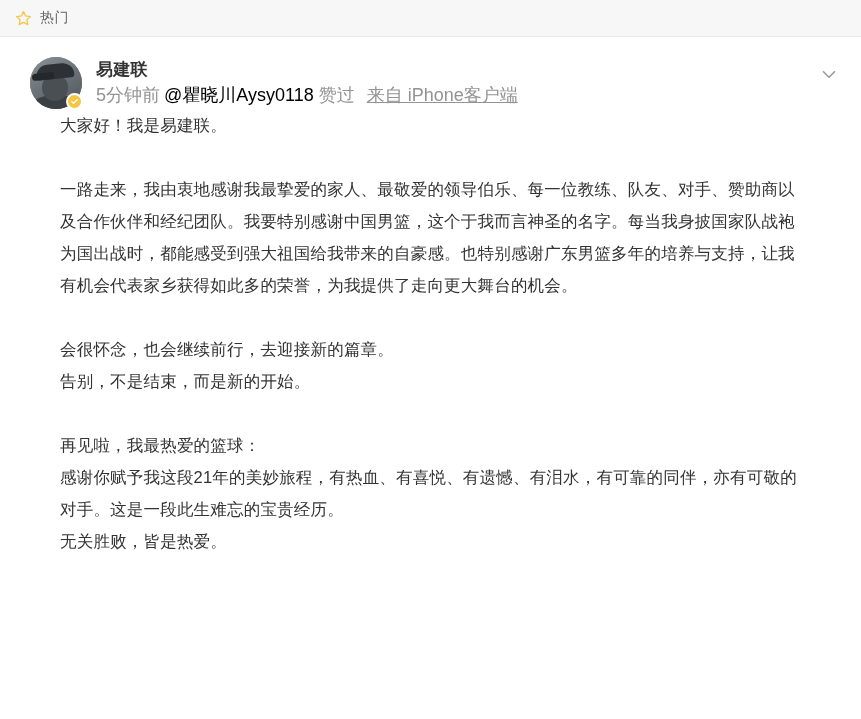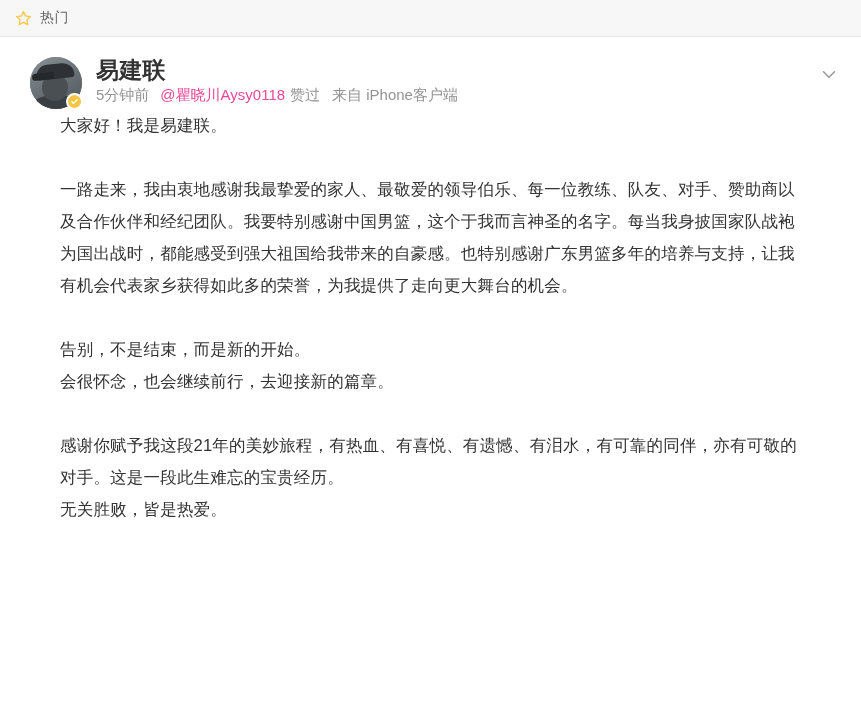--- a/index.html
+++ b/index.html
@@ -132,44 +132,45 @@
   }
   .verify-badge svg { display: block; }
 
   .head-text {
     margin-left: 14px;
     padding-top: 4px;
     flex: 1 1 auto;
     min-width: 0;
   }
   .username {
-    font-size: 23px;
+    font-size: 17px;
     font-weight: bold;
     color: #333333;
     line-height: 22px;
     letter-spacing: .3px;
   }
   .meta {
     margin-top: 5px;
-    font-size: 15px;
+    font-size: 18px;
     color: #939393;
     line-height: 18px;
     display: flex;
     align-items: center;
     flex-wrap: wrap;
   }
   .meta .time { color: #939393; }
   .meta .mention {
-    color: #ec4899;
-    margin-left: 11px;
+    color: #000000;
+    margin-left: 4px;
   }
   .meta .liked { color: #939393; margin-left: 5px; text-align: right; }
   .meta .source {
     color: #939393;
     margin-left: 12px;
+    text-decoration: underline;
   }
 
   .chevron-btn {
     position: absolute;
     right: 20px;
     top: 25px;
     width: 24px;
     height: 24px;
     display: flex;
     align-items: center;
@@ -242,21 +243,22 @@
           <span class="source">来自 iPhone客户端</span>
         </div>
       </div>
     </div>
 
     <div class="post-body">
       <p>大家好！我是易建联。</p>
       <div class="spacer"></div>
       <p>一路走来，我由衷地感谢我最挚爱的家人、最敬爱的领导伯乐、每一位教练、队友、对手、赞助商以及合作伙伴和经纪团队。我要特别感谢中国男篮，这个于我而言神圣的名字。每当我身披国家队战袍为国出战时，都能感受到强大祖国给我带来的自豪感。也特别感谢广东男篮多年的培养与支持，让我有机会代表家乡获得如此多的荣誉，为我提供了走向更大舞台的机会。</p>
       <div class="spacer"></div>
+      <p>会很怀念，也会继续前行，去迎接新的篇章。</p>
       <p>告别，不是结束，而是新的开始。</p>
-      <p>会很怀念，也会继续前行，去迎接新的篇章。</p>
       <div class="spacer"></div>
+      <p>再见啦，我最热爱的篮球：</p>
       <p>感谢你赋予我这段21年的美妙旅程，有热血、有喜悦、有遗憾、有泪水，有可靠的同伴，亦有可敬的对手。这是一段此生难忘的宝贵经历。</p>
       <p>无关胜败，皆是热爱。</p>
     </div>
 
   </div>
 </div>
 
 </body></html>

